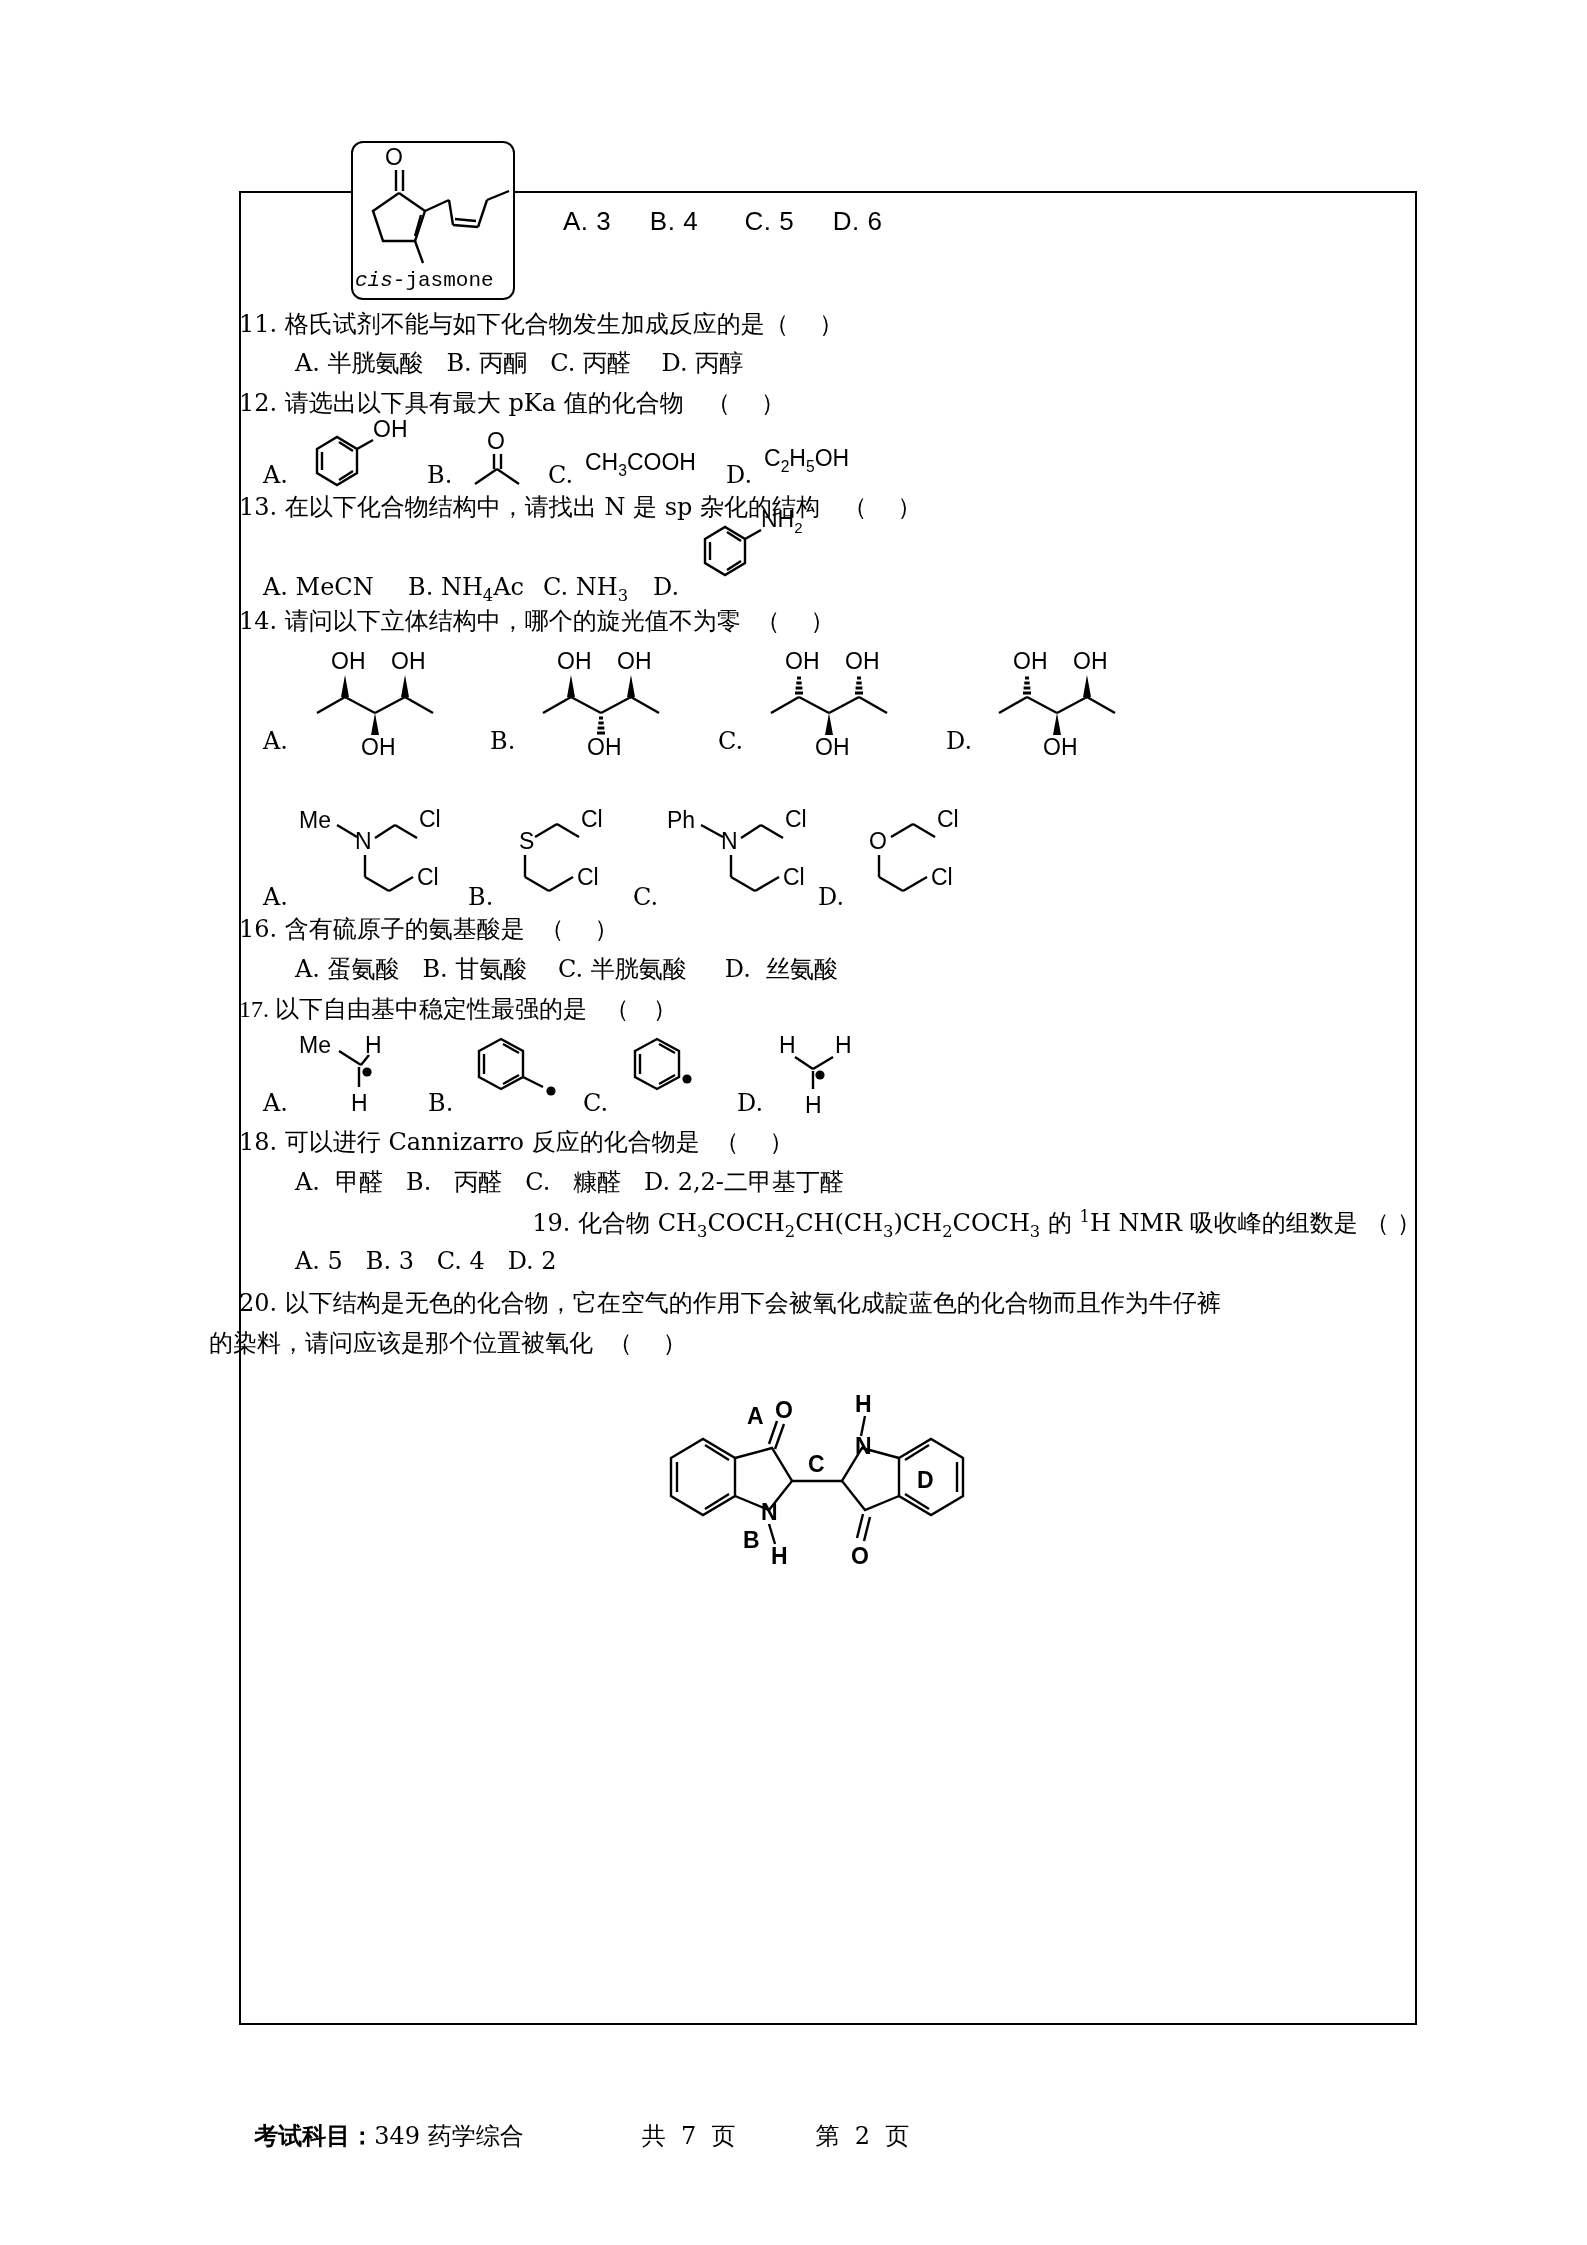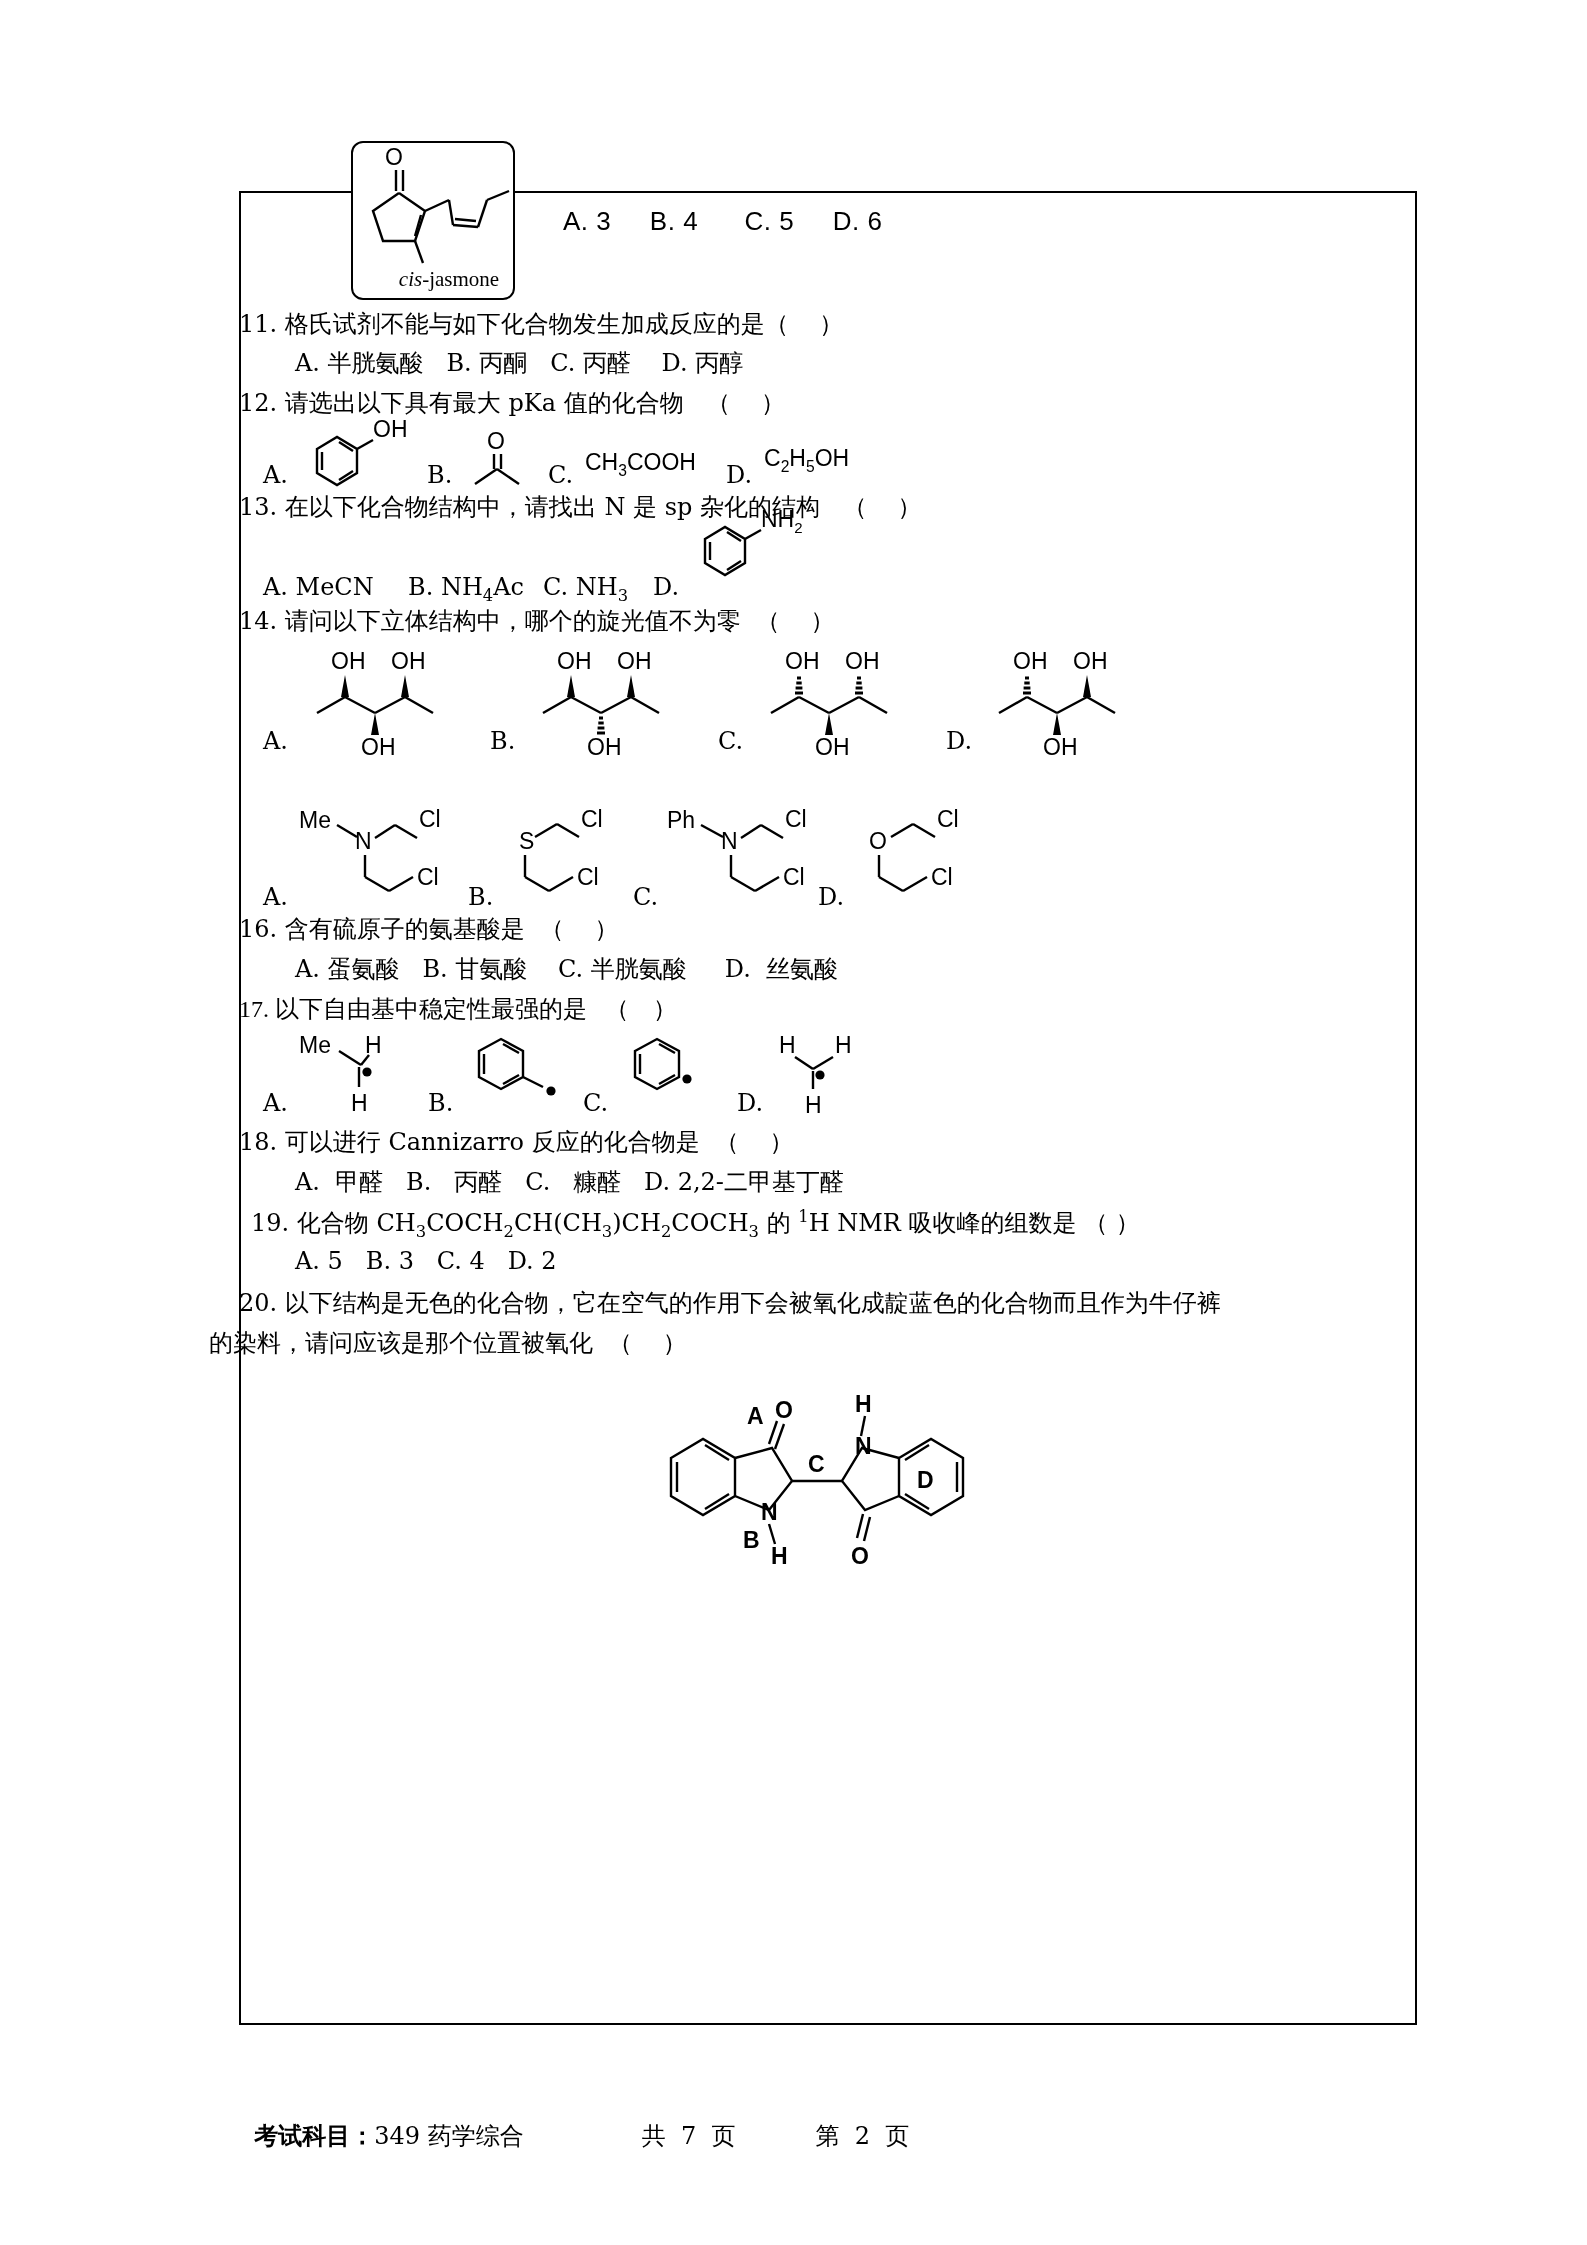--- a/index.html
+++ b/index.html
@@ -3,34 +3,34 @@
 <meta charset="utf-8">
 <style>
   html,body{margin:0;padding:0;background:#fff;}
   body{width:1587px;height:2245px;position:relative;
        font-family:"DejaVu Serif","Liberation Serif",serif;color:#000;}
   .page-border{position:absolute;left:239px;top:191px;width:1178px;height:1834px;
        border:2px solid #000;box-sizing:border-box;}
   .content{position:absolute;left:239px;top:191px;width:1178px;height:1834px;}
 
   
-  .q{position:absolute;font-size:24px;line-height:1.35;white-space:pre;}
+  .q{position:absolute;font-size:24px;line-height:1.35;white-space:pre;text-align:right;}
   .qtext{font-family:"DejaVu Serif","Liberation Serif",serif;}
   .opts{position:absolute;font-size:24px;white-space:pre;}
   .lbl{position:absolute;font-size:24px;font-family:"DejaVu Serif","Liberation Serif",serif;}
   .sans{font-family:Liberation Sans, sans-serif;}
   .chem{font-family:"Liberation Sans","DejaVu Sans",sans-serif;font-size:23px;font-weight:500;}
   sub{font-size:.68em;}
   sup{font-size:.68em;}
 
   
   .jasbox{position:absolute;left:112px;top:-50px;width:160px;height:155px;
        border:2px solid #000;border-radius:12px;background:#fff;}
-  .jascap{position:absolute;bottom:6px;left:16px;width:100%;text-align:center;
-       font-family:Liberation Serif, serif;font-size:21px;}
+  .jascap{position:absolute;bottom:6px;left:2px;width:100%;
+       font-family:Liberation Mono, monospace;font-size:21px;}
   .jascap i{font-style:italic;}
 
   svg{display:block;overflow:visible;}
   .st{stroke:#000;fill:none;stroke-width:2.4;}
   .st3{stroke:#000;fill:none;stroke-width:3;}
   .atom{font-family:"Liberation Sans","DejaVu Sans",sans-serif;font-size:23px;fill:#000;}
   .bold{font-weight:bold;}
 
   
   .footer{position:absolute;left:239px;top:2092px;width:1180px;font-size:24px;

